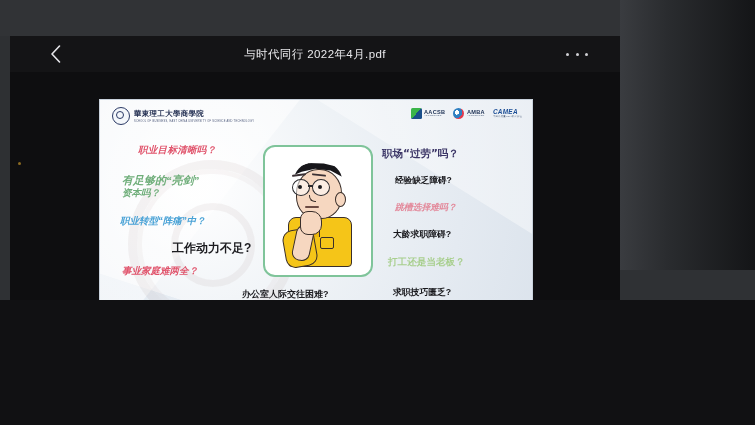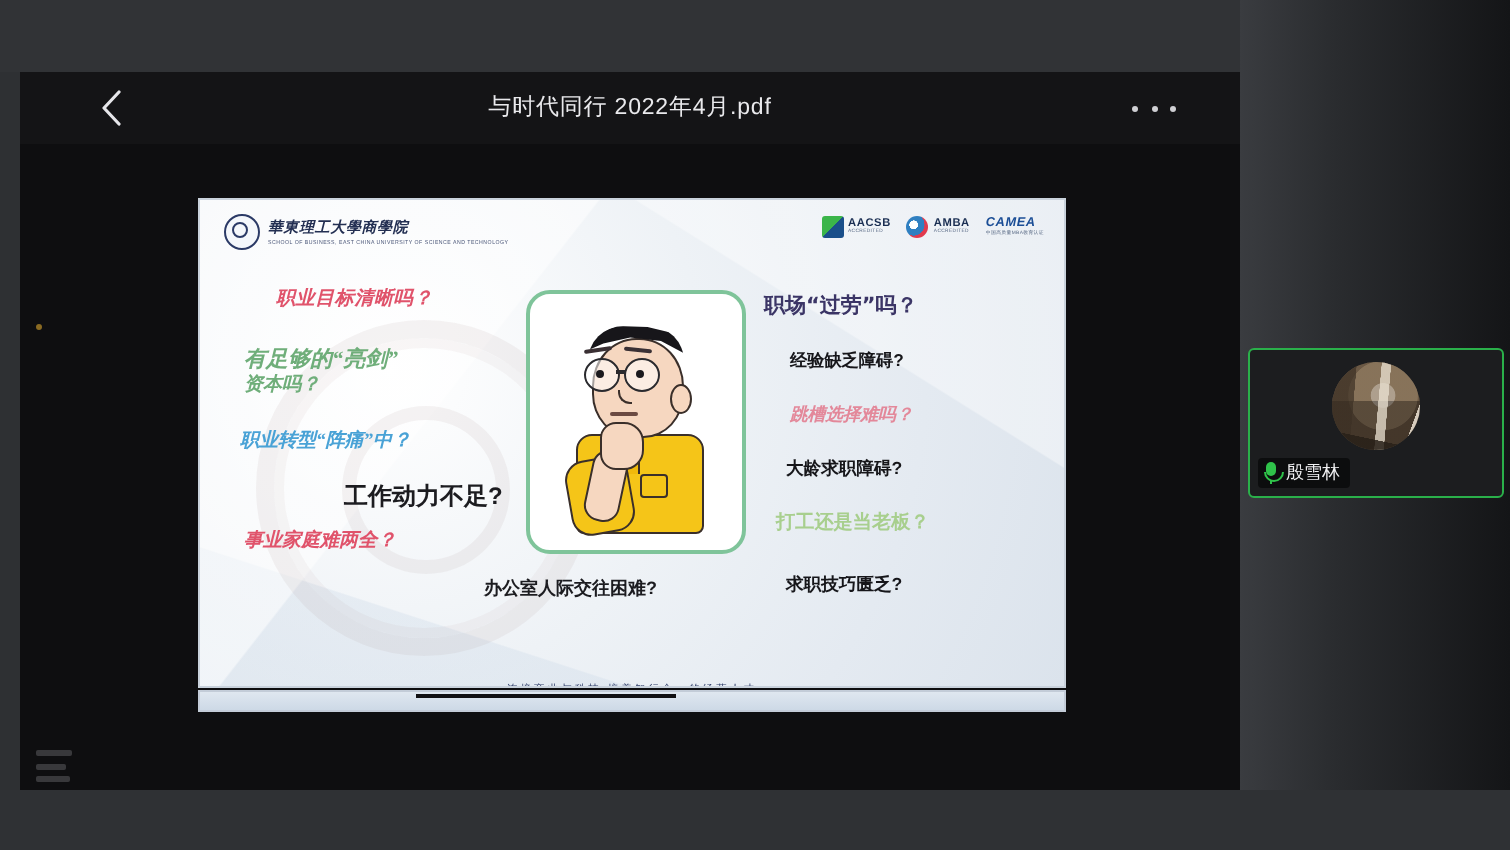--- a/index.html
+++ b/index.html
@@ -4,21 +4,21 @@
 <style>
   html, body {
     margin: 0; padding: 0;
     background: #111113;
     width: 755px; height: 425px;
     overflow: hidden;
     font-family: "Liberation Sans", sans-serif;
   }
   #app {
     position: relative;
-    width: 755px; height: 425px;
+    width: 755px; height: 300px;
     background: #2e3033;
     overflow: hidden;
   }
 
   
   .chrome-top {
     position: absolute; left: 0; top: 0;
     width: 755px; height: 36px;
     background: #313336;
   }
@@ -144,21 +144,20 @@
   .seal:after {
     content:""; position:absolute; left:3.4px; top:3.4px;
     width:6px; height:6px; border-radius:50%;
     border:1.4px solid #2b3a66;
   }
   .school-names { display:flex; flex-direction:column; gap:1px; }
   .school-cn {
     font-size: 7.4px; color: #232f52; letter-spacing: .4px;
     font-family: "Liberation Serif", serif; font-weight: 700;
     white-space: nowrap;
-    font-style: italic;
   }
   .school-en {
     font-size: 2.6px; color: #4a5678; letter-spacing: .25px;
     white-space: nowrap; transform: scaleY(1.1); transform-origin: left;
   }
 
   .slide-title {
     position: absolute; left: 0; top: 4px; width: 432px;
     text-align: center;
     font-size: 17px; font-weight: 700;
@@ -475,27 +474,14 @@
       <div class="pdf-footer">
 
         <div class="tag-cn">连接商业与科技  培养知行合一的经营人才</div>
 
       </div>
     </div>
 
     <div class="pdf-next"></div>
   </div>
 
-  <div class="video-tile">
-    <div class="avatar">
-      <div class="avatar-img"></div>
-    </div>
-    <div class="tile-label">
-      <span class="mic-icon">
-        <span class="cap"></span>
-          <span class="arc"></span>
-          <span class="stem"></span>
-      </span>
-      <span class="tile-name">殷雪林</span>
-    </div>
-  </div>
 
 </div>
 
 </body></html>

